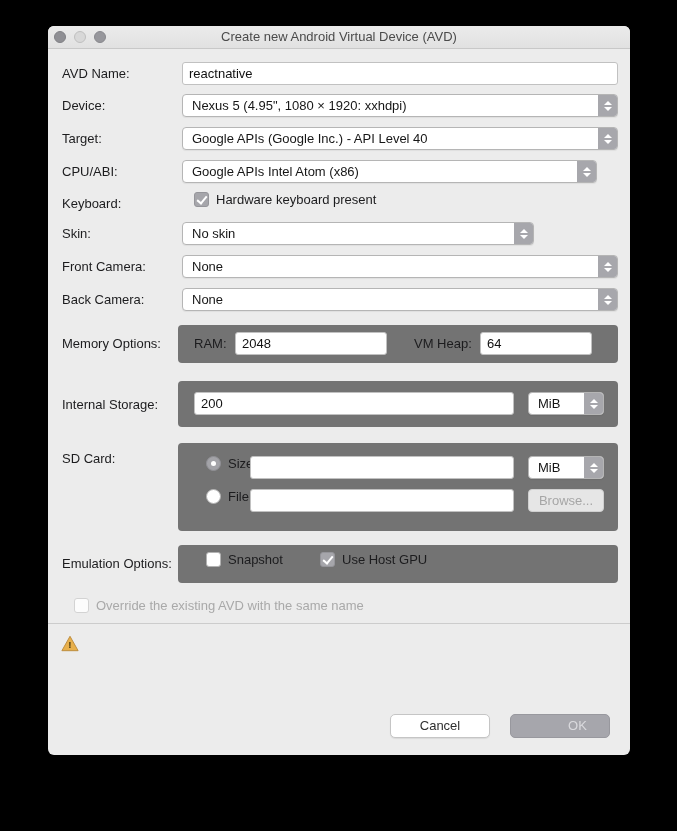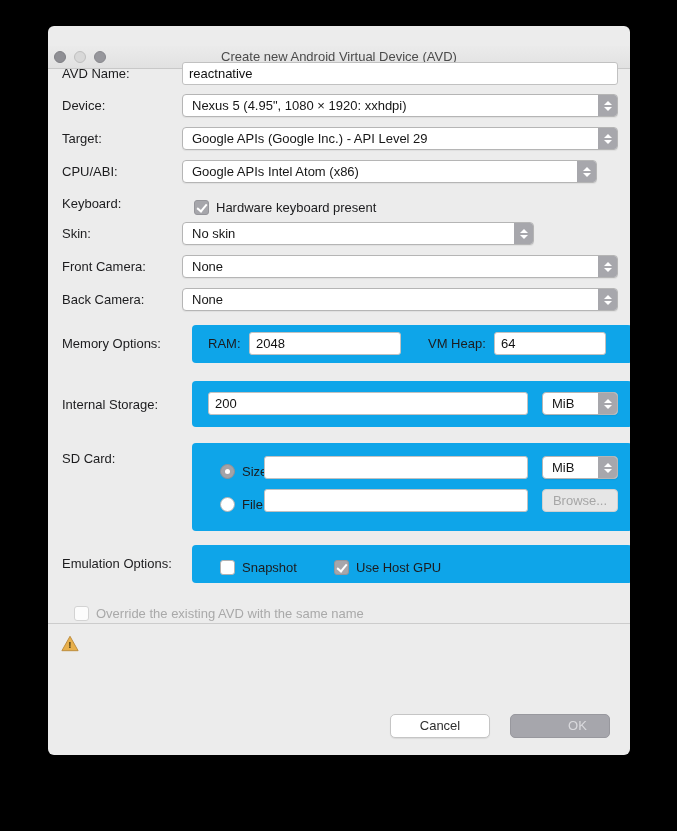--- a/index.html
+++ b/index.html
@@ -1,21 +1,21 @@
 <!DOCTYPE html>
 <html><head>
 <meta charset="utf-8">
 <style>
   html,body{margin:0;padding:0;background:#000;width:677px;height:831px;
     font-family:"Liberation Sans",sans-serif;-webkit-font-smoothing:antialiased;}
   .window{position:absolute;left:48px;top:26px;width:582px;height:729px;
     background:#ececec;border-radius:6px;overflow:hidden;
     box-shadow:0 12px 34px rgba(0,0,0,.55);}
   .titlebar{position:relative;height:22px;background:linear-gradient(#ebebeb,#e1e1e1);
-    border-bottom:1px solid #c8c8c8;margin-top:20px;}
+    border-bottom:1px solid #c8c8c8;}
   .title{position:absolute;left:0;right:0;top:0;line-height:22px;text-align:center;
     font-size:13px;color:#4b4b4b;}
   .light{position:absolute;top:5px;width:12px;height:12px;border-radius:50%;box-sizing:border-box;}
   .light.l1{left:6px;background:#8f8f94;border:1px solid #808085;}
   .light.l2{left:26px;background:#d8d8d8;border:1px solid #bfbfbf;}
   .light.l3{left:46px;background:#97979c;border:1px solid #88888d;}
   .lbl{position:absolute;left:14px;height:23px;line-height:23px;font-size:13px;
     color:#1c1c1e;white-space:nowrap;}
   .input{position:absolute;box-sizing:border-box;height:23px;background:#fff;
     border:1px solid #c1c1c1;border-radius:3px;font:13px "Liberation Sans",sans-serif;
@@ -23,33 +23,33 @@
   .select{position:absolute;box-sizing:border-box;height:23px;background:#fff;
     border:1px solid #b5b5b5;border-radius:4px;box-shadow:0 1px 1px rgba(0,0,0,.06);}
   .select .txt{position:absolute;left:9px;top:0;line-height:21px;font-size:13px;
     color:#161616;white-space:nowrap;}
   .select .stepper{position:absolute;top:0;right:0;bottom:0;width:19px;background:#a7a7ac;
     border-radius:0 3px 3px 0;display:flex;flex-direction:column;align-items:center;
     justify-content:center;gap:2px;}
   .chev{width:0;height:0;border-left:4px solid transparent;border-right:4px solid transparent;}
   .chev.up{border-bottom:4px solid #fff;}
   .chev.dn{border-top:4px solid #fff;}
-  .panel{position:absolute;left:144px;width:440px;background:#0ea5e9;border-radius:4px;}
+  .panel{position:absolute;left:130px;width:440px;background:#737373;border-radius:4px;}
   .cb{box-sizing:border-box;width:15px;height:15px;border-radius:3px;flex:0 0 auto;}
   .cb.checked{background:#a6a6ab;border:1px solid #95959a;position:relative;}
   .cb.checked::after{content:"";position:absolute;left:4px;top:1px;width:4px;height:8px;
     border:solid #fff;border-width:0 2px 2px 0;transform:rotate(40deg);}
   .cb.un{background:#fff;border:1px solid #b2b2b2;}
   .cb.dis{background:#fcfcfc;border:1px solid #d3d3d3;}
   .radio{box-sizing:border-box;width:15px;height:15px;border-radius:50%;flex:0 0 auto;}
   .radio.sel{background:#a3a3a8;border:1px solid #909095;position:relative;}
   .radio.sel::after{content:"";position:absolute;left:4px;top:4px;width:5px;height:5px;
     border-radius:50%;background:#fff;}
   .radio.un{background:#fff;border:1px solid #b2b2b2;}
-  .cbrow{position:absolute;display:flex;align-items:flex-end;gap:7px;height:23px;
+  .cbrow{position:absolute;display:flex;align-items:flex-start;gap:7px;height:23px;
     font-size:13px;color:#1c1c1e;padding-left:12px;}
   .divider{position:absolute;left:0;right:0;height:1px;background:#cccccc;}
   .warn-text{position:absolute;font-size:13px;line-height:19px;color:#151515;}
   .btn{position:absolute;box-sizing:border-box;height:24px;border-radius:5px;
     font:13px "Liberation Sans",sans-serif;text-align:center;line-height:22px;padding:0;}
   .btn.cancel{background:#ffffff;border:1px solid #c5c5c5;color:#2e2e2e;
     box-shadow:0 1px 1px rgba(0,0,0,.08);}
   .btn.ok{background:#a6a6ac;border:1px solid #98989e;color:#dadade;padding-left:35px;}
   .browse{position:absolute;box-sizing:border-box;height:23px;border-radius:4px;
     background:#e6e6e6;border:1px solid #d0d0d0;color:#a6a6a6;font-size:13px;
@@ -75,21 +75,21 @@
   <div class="select" style="top:68px;left:134px;width:436px">
     <span class="txt">Nexus 5 (4.95", 1080 × 1920: xxhdpi)</span>
     <span class="stepper">
         <i class="chev up"></i>
         <i class="chev dn"></i>
       </span>
   </div>
 
   <span class="lbl" style="top:101px">Target:</span>
   <div class="select" style="top:101px;left:134px;width:436px">
-    <span class="txt">Google APIs (Google Inc.) - API Level 29</span>
+    <span class="txt">Google APIs (Google Inc.) - API Level 40</span>
     <span class="stepper">
         <i class="chev up"></i>
         <i class="chev dn"></i>
       </span>
   </div>
 
   <span class="lbl" style="top:134px">CPU/ABI:</span>
   <div class="select" style="top:134px;left:134px;width:415px">
     <span class="txt">Google APIs Intel Atom (x86)</span>
     <span class="stepper">

